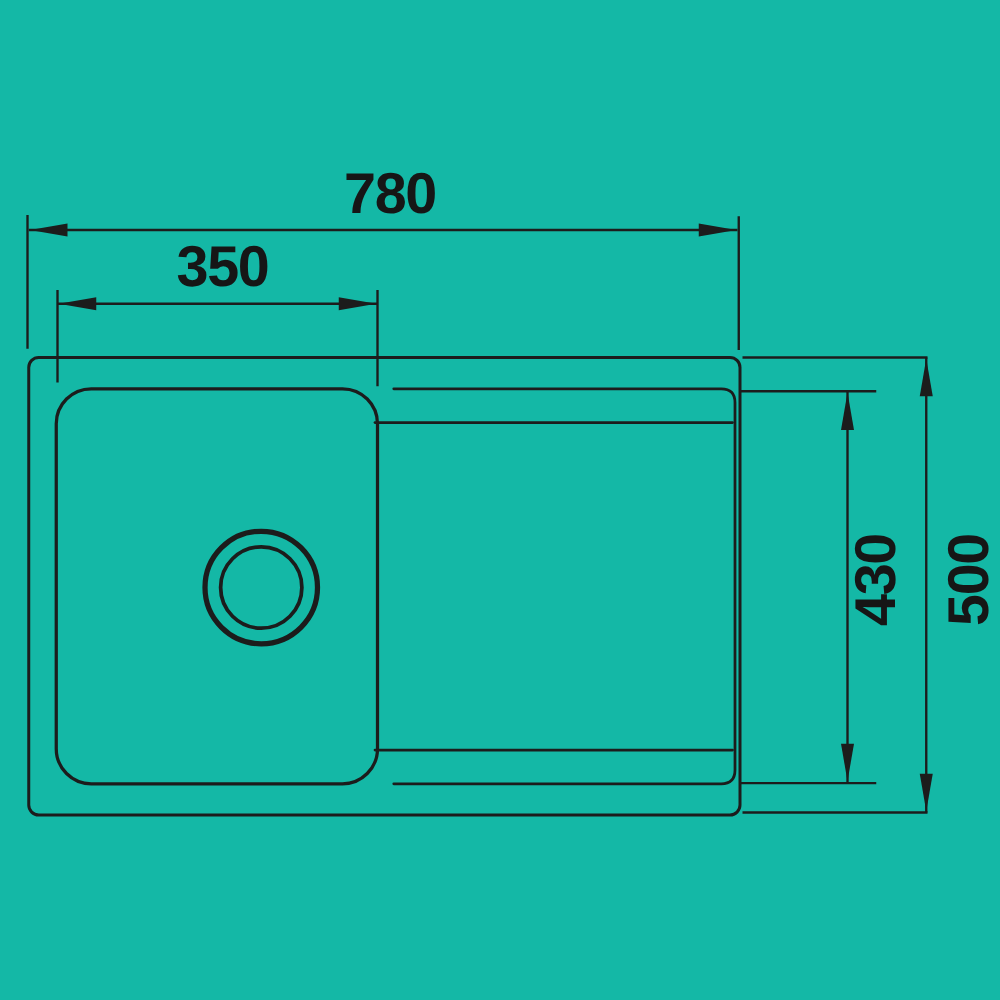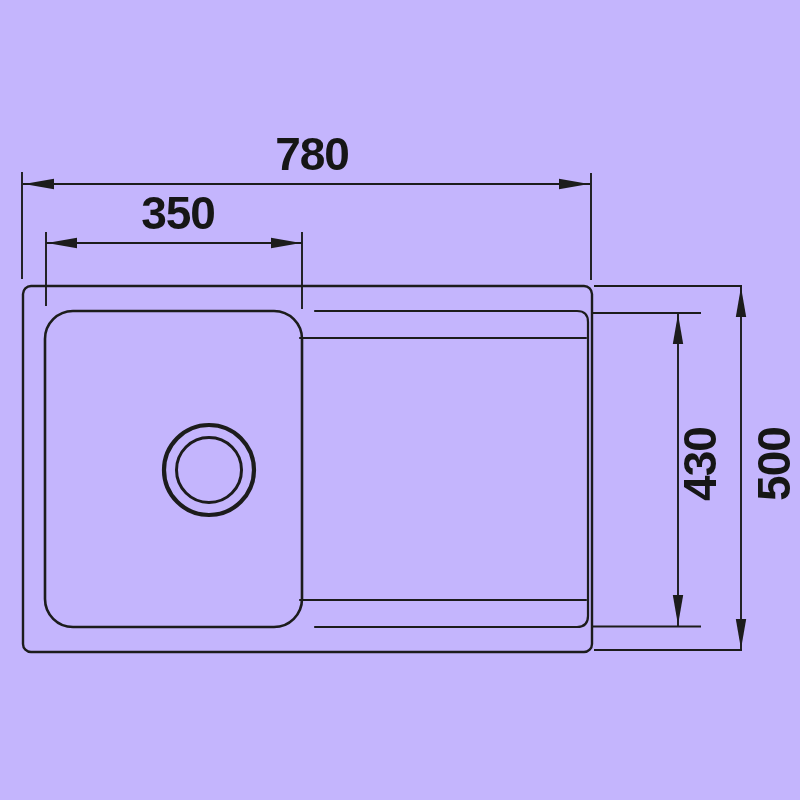--- a/index.html
+++ b/index.html
@@ -7,21 +7,21 @@
     padding: 0;
     width: 800px;
     height: 800px;
     background: #ffffff;
     font-family: "Liberation Sans", sans-serif;
   }
   .canvas {
     position: relative;
     width: 800px;
     height: 800px;
-    background: #c4b5fd;
+    background: #14b8a6;
     overflow: hidden;
     text-align: right;
   }
   svg { display: block; }
   .outline {
     fill: none;
     stroke: #1c1c1c;
     stroke-linecap: round;
     stroke-linejoin: round;
   }

